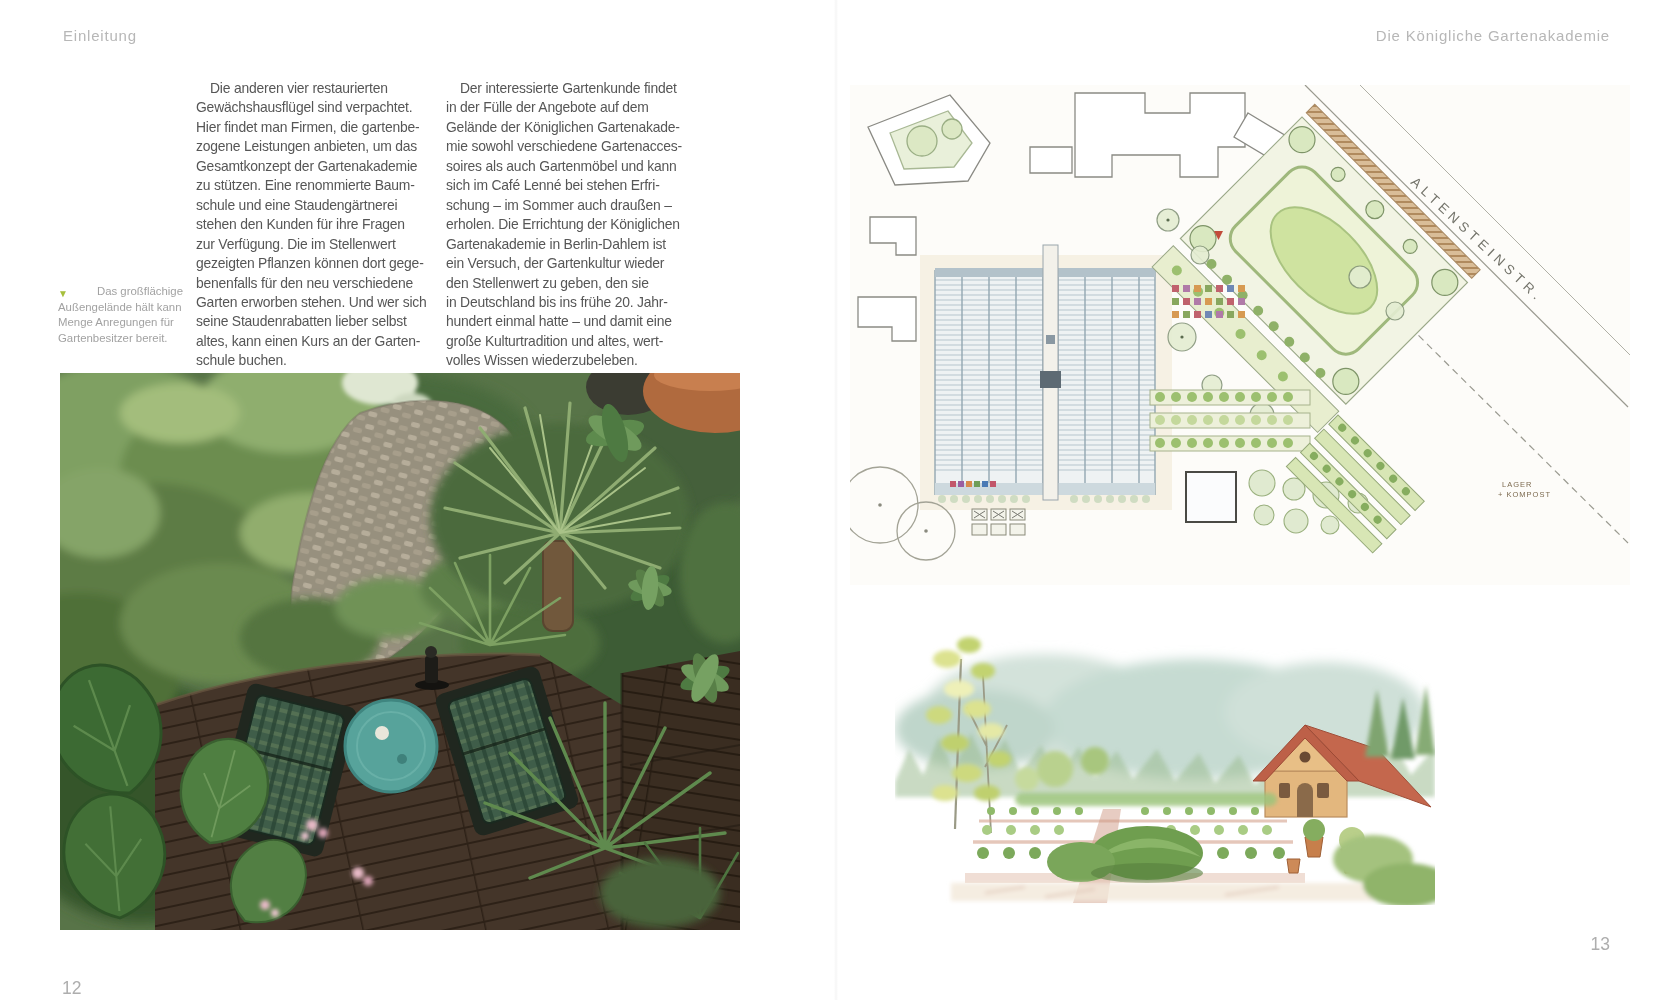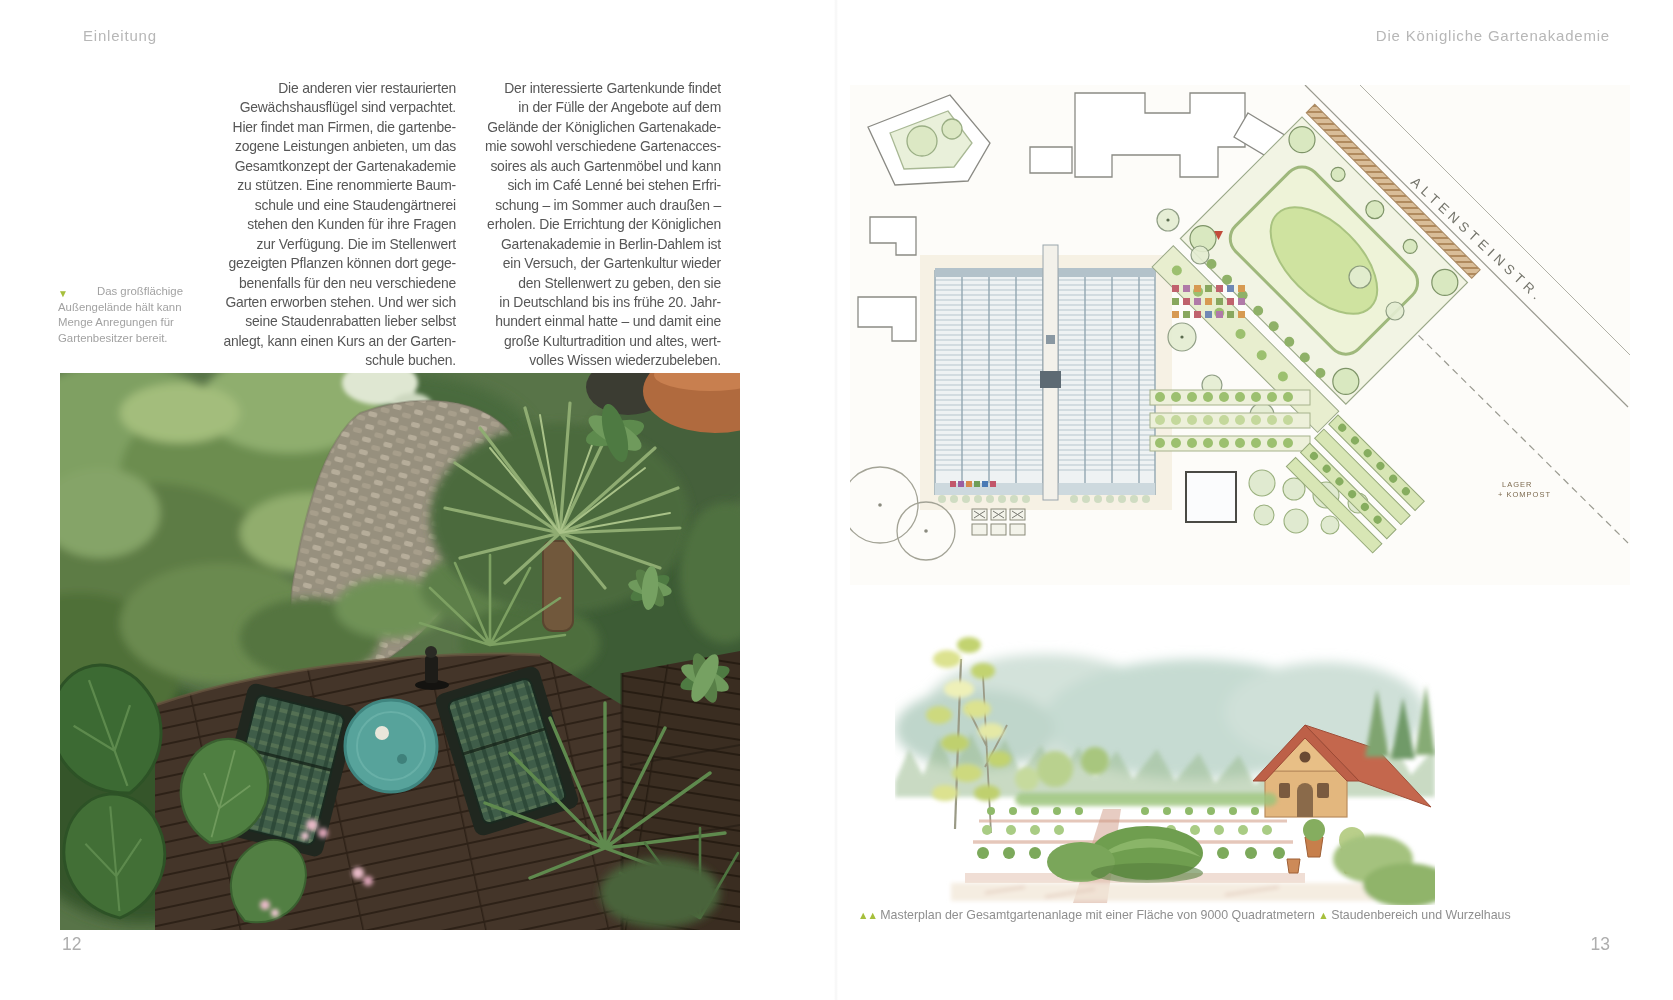--- a/index.html
+++ b/index.html
@@ -2,28 +2,28 @@
 <html><head>
 <meta charset="utf-8">
 <style>
   html,body{margin:0;padding:0;background:#e8e8e8;}
   .spread{
     position:relative;width:1673px;height:1000px;background:#ffffff;
     font-family:"Liberation Sans",sans-serif;overflow:hidden;
   }
   .gutter{position:absolute;left:834px;top:0;width:4px;height:100%;
     background:linear-gradient(90deg,rgba(0,0,0,0),rgba(0,0,0,.04),rgba(0,0,0,0));}
-  .running-head{position:absolute;top:27px;font-size:15px;letter-spacing:.8px;color:#b7b7b7;margin-left:20px;}
+  .running-head{position:absolute;top:27px;font-size:15px;letter-spacing:.8px;color:#b7b7b7;}
   .running-head.left{left:63px;}
   .running-head.right{right:63px;}
   .folio{position:absolute;top:934px;font-size:17.5px;color:#aeaeae;}
-  .folio.left{left:62px;}
+  .folio.left{left:62px;margin-top:44px;}
   .folio.right{right:63px;}
   .bodycol{position:absolute;top:79px;color:#565656;font-size:13.9px;line-height:19.45px;letter-spacing:-.2px;}
-  .bodycol .line{white-space:nowrap;text-align:right;}
+  .bodycol .line{white-space:nowrap;}
   .bodycol .line:first-child{text-indent:14px;}
   .col1{left:196px;width:260px;}
   .col2{left:446px;width:275px;}
   .margin-caption{position:absolute;left:58px;top:284px;width:150px;color:#a2a2a2;
     font-size:11.4px;line-height:15.6px;}
   .margin-caption .line{white-space:nowrap;}
   .margin-caption .line:first-child{text-indent:14px;text-align:center;}
   .tri{color:#a6bf3c;font-size:10px;}
   .margin-caption .tri{position:absolute;left:0;top:2px;}
   .photo{position:absolute;left:60px;top:373px;width:680px;height:557px;overflow:hidden;}
@@ -48,21 +48,21 @@
       <div class="line">zogene Leistungen anbieten, um das</div>
       <div class="line">Gesamtkonzept der Gartenakademie</div>
       <div class="line">zu stützen. Eine renommierte Baum-</div>
       <div class="line">schule und eine Staudengärtnerei</div>
       <div class="line">stehen den Kunden für ihre Fragen</div>
       <div class="line">zur Verfügung. Die im Stellenwert</div>
       <div class="line">gezeigten Pflanzen können dort gege-</div>
       <div class="line">benenfalls für den neu verschiedene</div>
       <div class="line">Garten erworben stehen. Und wer sich</div>
       <div class="line">seine Staudenrabatten lieber selbst</div>
-      <div class="line">anlegt, kann einen Kurs an der Garten-</div>
+      <div class="line">altes, kann einen Kurs an der Garten-</div>
       <div class="line">schule buchen.</div>
     </div>
   <div class="bodycol col2">
       <div class="line">Der interessierte Gartenkunde findet</div>
       <div class="line">in der Fülle der Angebote auf dem</div>
       <div class="line">Gelände der Königlichen Gartenakade-</div>
       <div class="line">mie sowohl verschiedene Gartenacces-</div>
       <div class="line">soires als auch Gartenmöbel und kann</div>
       <div class="line">sich im Café Lenné bei stehen Erfri-</div>
       <div class="line">schung – im Sommer auch draußen –</div>
@@ -645,18 +645,15 @@
 
       <g filter="url(#sb2)">
         <rect x="56" y="286" width="424" height="18" fill="#f2e9da" opacity=".8"></rect>
         <ellipse cx="478" cy="262" rx="40" ry="24" fill="#a4c27e"></ellipse>
         <ellipse cx="512" cy="288" rx="44" ry="22" fill="#90b46b"></ellipse>
         <path d="M90,296 l40,-6 M150,300 l50,-8 M330,298 l54,-8" stroke="#d9b7a8" stroke-width="2" opacity=".7" fill="none"></path>
       </g>
     </svg>
   </div>
 
-  <div class="caption-bottom">
-    <span class="tri">▲▲</span><span> Masterplan der Gesamtgartenanlage mit einer Fläche von 9000 Quadratmetern </span><span class="tri">▲</span><span> Staudenbereich und Wurzelhaus</span>
-  </div>
 
   <div class="folio right">13</div>
 </div>
 
 </body></html>

